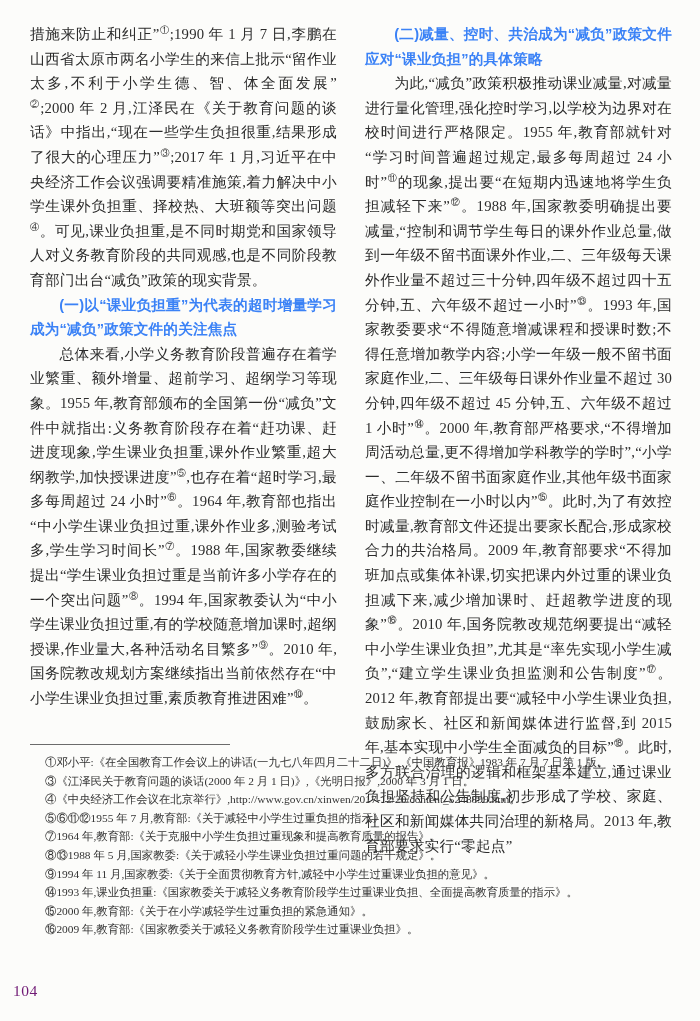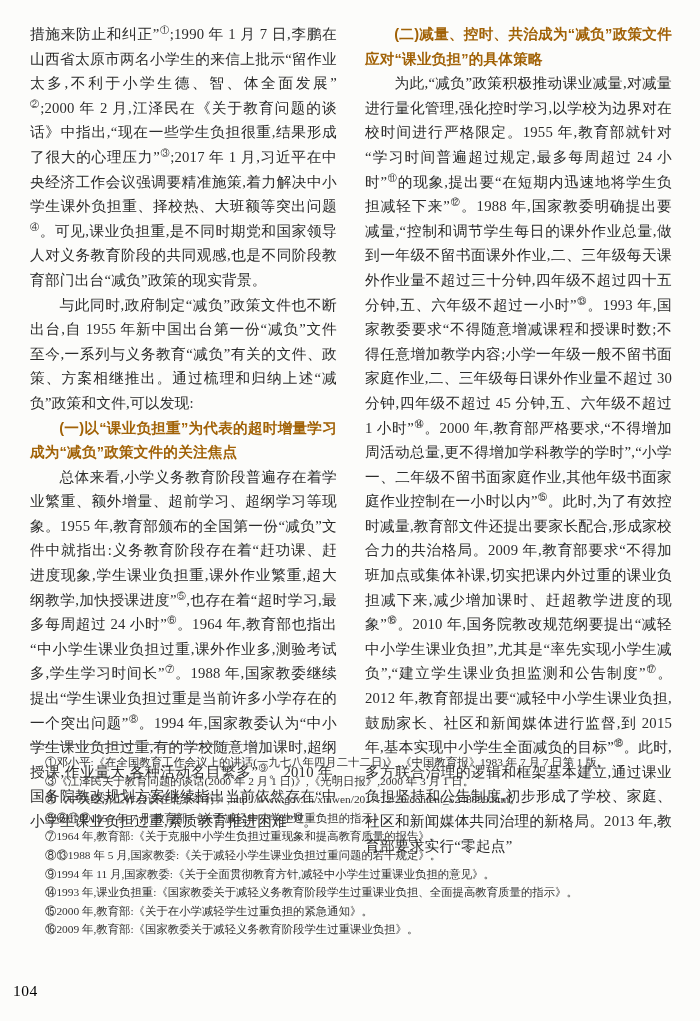--- a/index.html
+++ b/index.html
@@ -31,21 +31,21 @@
   .para.no-indent{text-indent:0;}
   .heading{
     margin:0;
     font-family:"Liberation Sans","DejaVu Sans",sans-serif;
     font-weight:bold;
     font-size:14.6px;
     line-height:24.6px;
     text-align:justify;
     letter-spacing:0.2px;
     text-indent:2em;
-    color:#a16207;
+    color:#3b82f6;
   }
   sup.fn{
     font-size:0.62em;
     vertical-align:super;
     line-height:0;
   }
   .footnotes{
     position:absolute;
     top:744px;left:30px;
     width:642px;
@@ -62,34 +62,33 @@
     line-height:18.6px;
     color:#333;
     text-indent:15px;
     white-space:nowrap;
     overflow:hidden;
   }
   .page-num{
     position:absolute;
     left:13px;top:982px;
     font-size:15.5px;
-    color:#000000;
+    color:#701a75;
     letter-spacing:0.5px;
   }
 </style>
 </head>
 <body>
 
 <div class="page">
 
   <div class="body-columns">
 
     <div class="col">
       <p class="para no-indent">措施来防止和纠正”<sup class="fn">①</sup>;1990 年 1 月 7 日,李鹏在山西省太原市两名小学生的来信上批示“留作业太多,不利于小学生德、智、体全面发展”<sup class="fn">②</sup>;2000 年 2 月,江泽民在《关于教育问题的谈话》中指出,“现在一些学生负担很重,结果形成了很大的心理压力”<sup class="fn">③</sup>;2017 年 1 月,习近平在中央经济工作会议强调要精准施策,着力解决中小学生课外负担重、择校热、大班额等突出问题<sup class="fn">④</sup>。可见,课业负担重,是不同时期党和国家领导人对义务教育阶段的共同观感,也是不同阶段教育部门出台“减负”政策的现实背景。</p>
-      <p class="para">与此同时,政府制定“减负”政策文件也不断出台,自 1955 年新中国出台第一份“减负”文件至今,一系列与义务教育“减负”有关的文件、政策、方案相继推出。通过梳理和归纳上述“减负”政策和文件,可以发现:</p>
       <h3 class="heading">(一)以“课业负担重”为代表的超时增量学习成为“减负”政策文件的关注焦点</h3>
       <p class="para">总体来看,小学义务教育阶段普遍存在着学业繁重、额外增量、超前学习、超纲学习等现象。1955 年,教育部颁布的全国第一份“减负”文件中就指出:义务教育阶段存在着“赶功课、赶进度现象,学生课业负担重,课外作业繁重,超大纲教学,加快授课进度”<sup class="fn">⑤</sup>,也存在着“超时学习,最多每周超过 24 小时”<sup class="fn">⑥</sup>。1964 年,教育部也指出“中小学生课业负担过重,课外作业多,测验考试多,学生学习时间长”<sup class="fn">⑦</sup>。1988 年,国家教委继续提出“学生课业负担过重是当前许多小学存在的一个突出问题”<sup class="fn">⑧</sup>。1994 年,国家教委认为“中小学生课业负担过重,有的学校随意增加课时,超纲授课,作业量大,各种活动名目繁多”<sup class="fn">⑨</sup>。2010 年,国务院教改规划方案继续指出当前依然存在“中小学生课业负担过重,素质教育推进困难”<sup class="fn">⑩</sup>。</p>
     </div>
 
     <div class="col">
       <h3 class="heading">(二)减量、控时、共治成为“减负”政策文件应对“课业负担”的具体策略</h3>
       <p class="para">为此,“减负”政策积极推动课业减量,对减量进行量化管理,强化控时学习,以学校为边界对在校时间进行严格限定。1955 年,教育部就针对“学习时间普遍超过规定,最多每周超过 24 小时”<sup class="fn">⑪</sup>的现象,提出要“在短期内迅速地将学生负担减轻下来”<sup class="fn">⑫</sup>。1988 年,国家教委明确提出要减量,“控制和调节学生每日的课外作业总量,做到一年级不留书面课外作业,二、三年级每天课外作业量不超过三十分钟,四年级不超过四十五分钟,五、六年级不超过一小时”<sup class="fn">⑬</sup>。1993 年,国家教委要求“不得随意增减课程和授课时数;不得任意增加教学内容;小学一年级一般不留书面家庭作业,二、三年级每日课外作业量不超过 30 分钟,四年级不超过 45 分钟,五、六年级不超过 1 小时”<sup class="fn">⑭</sup>。2000 年,教育部严格要求,“不得增加周活动总量,更不得增加学科教学的学时”,“小学一、二年级不留书面家庭作业,其他年级书面家庭作业控制在一小时以内”<sup class="fn">⑮</sup>。此时,为了有效控时减量,教育部文件还提出要家长配合,形成家校合力的共治格局。2009 年,教育部要求“不得加班加点或集体补课,切实把课内外过重的课业负担减下来,减少增加课时、赶超教学进度的现象”<sup class="fn">⑯</sup>。2010 年,国务院教改规范纲要提出“减轻中小学生课业负担”,尤其是“率先实现小学生减负”,“建立学生课业负担监测和公告制度”<sup class="fn">⑰</sup>。2012 年,教育部提出要“减轻中小学生课业负担,鼓励家长、社区和新闻媒体进行监督,到 2015 年,基本实现中小学生全面减负的目标”<sup class="fn">⑱</sup>。此时,多方联合治理的逻辑和框架基本建立,通过课业负担坚持和公告制度,初步形成了学校、家庭、社区和新闻媒体共同治理的新格局。2013 年,教育部要求实行“零起点”</p>
     </div>
 
   </div>

